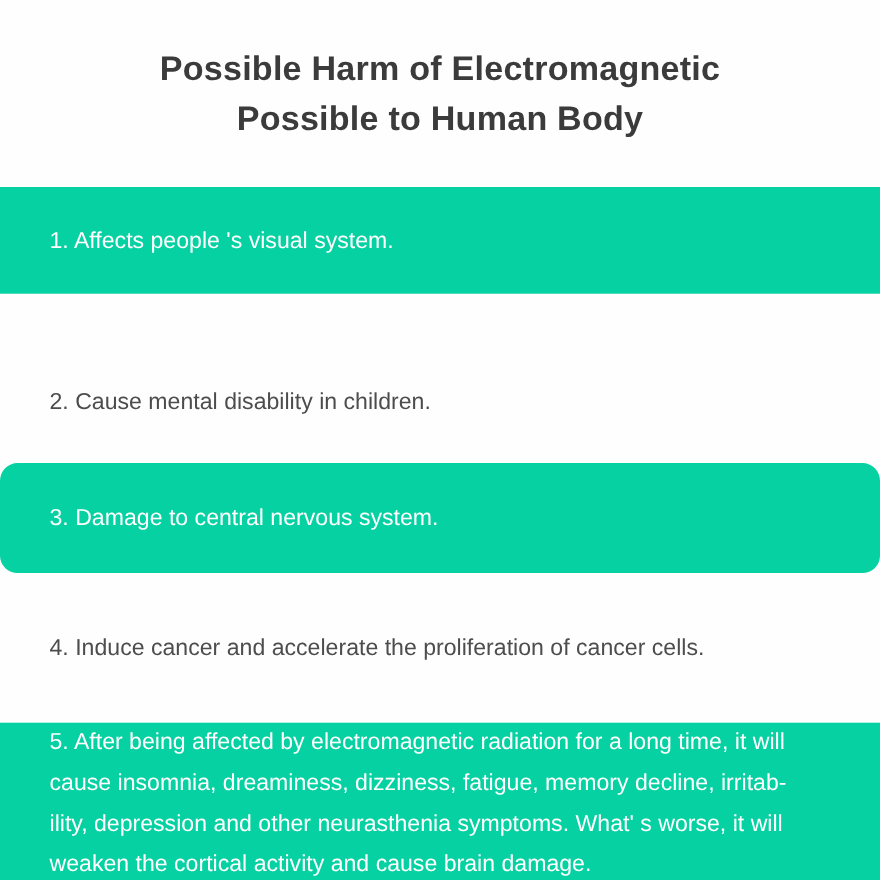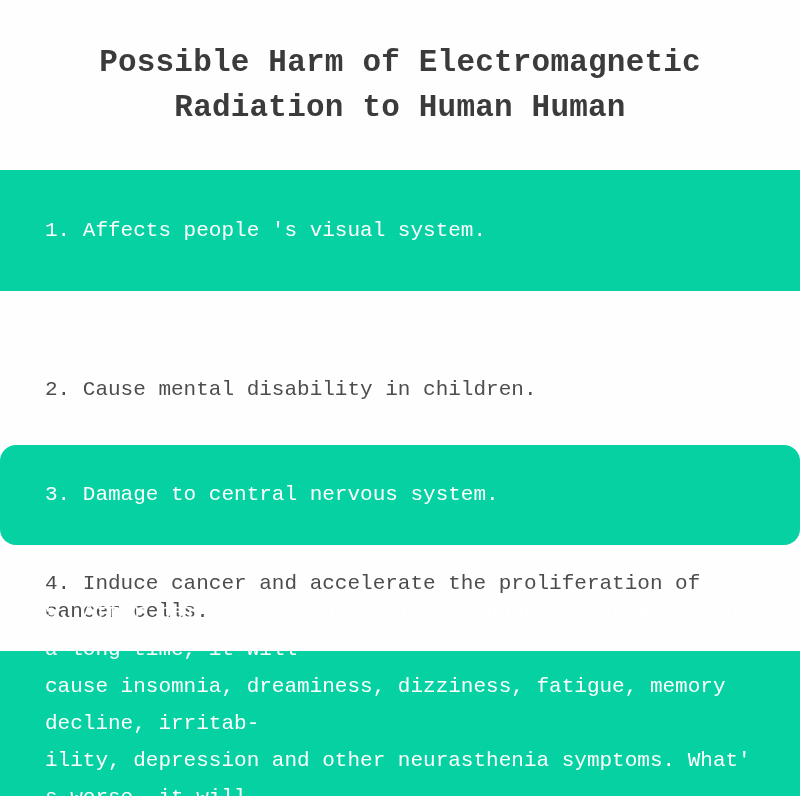--- a/index.html
+++ b/index.html
@@ -6,21 +6,21 @@
     margin: 0;
     padding: 0;
     background: #ffffff;
   }
   .poster {
     position: relative;
     width: 800px;
     height: 800px;
     background: #fefefe;
     overflow: hidden;
-    font-family: Liberation Mono, monospace;
+    font-family: Liberation Sans, sans-serif;
   }
   .title-section {
     height: 170px;
     display: flex;
     flex-direction: column;
     justify-content: center;
     align-items: center;
   }
   .title-section .title-line {
     font-size: 31px;
@@ -43,41 +43,41 @@
     background: var(--band-green, #05d1a2);
     color: var(--light-text, #ffffff);
   }
   .band.plain {
     background: transparent;
     color: var(--dark-text, #4d4d4d);
   }
   .band .item-text {
     white-space: pre-line;
   }
-  #row-1 { height: 121px; }
+  #row-1 { height: 97px; }
   #row-2 { height: 111px; margin-top: 43px; }
   #row-3 { height: 100px; border-radius: 16px; }
-  #row-4 { height: 106px; }
+  #row-4 { height: 136px; }
   #row-5 { height: 145px; }
   #row-5 .item-text {
     line-height: 37px;
   }
   .footer-strip {
     height: 23px;
     background: transparent;
   }
 </style>
 </head>
 <body>
 
 <div class="poster">
 
   <div class="title-section">
     <div class="title-line">Possible Harm of Electromagnetic</div>
-    <div class="title-line">Radiation to Human Human</div>
+    <div class="title-line">Possible to Human Body</div>
   </div>
 
   <div class="band green" id="row-1">
     <span class="item-text">1. Affects people 's visual system.</span>
   </div>
 
   <div class="band plain" id="row-2">
     <span class="item-text">2. Cause mental disability in children.</span>
   </div>
 

